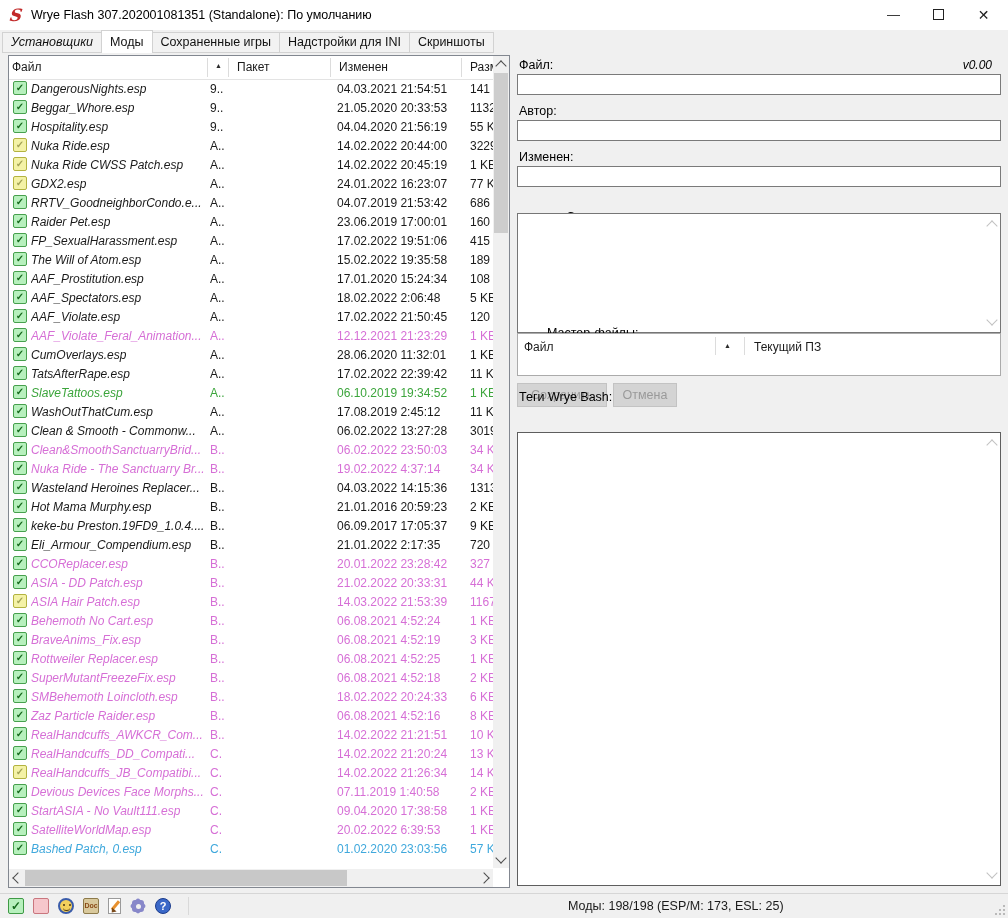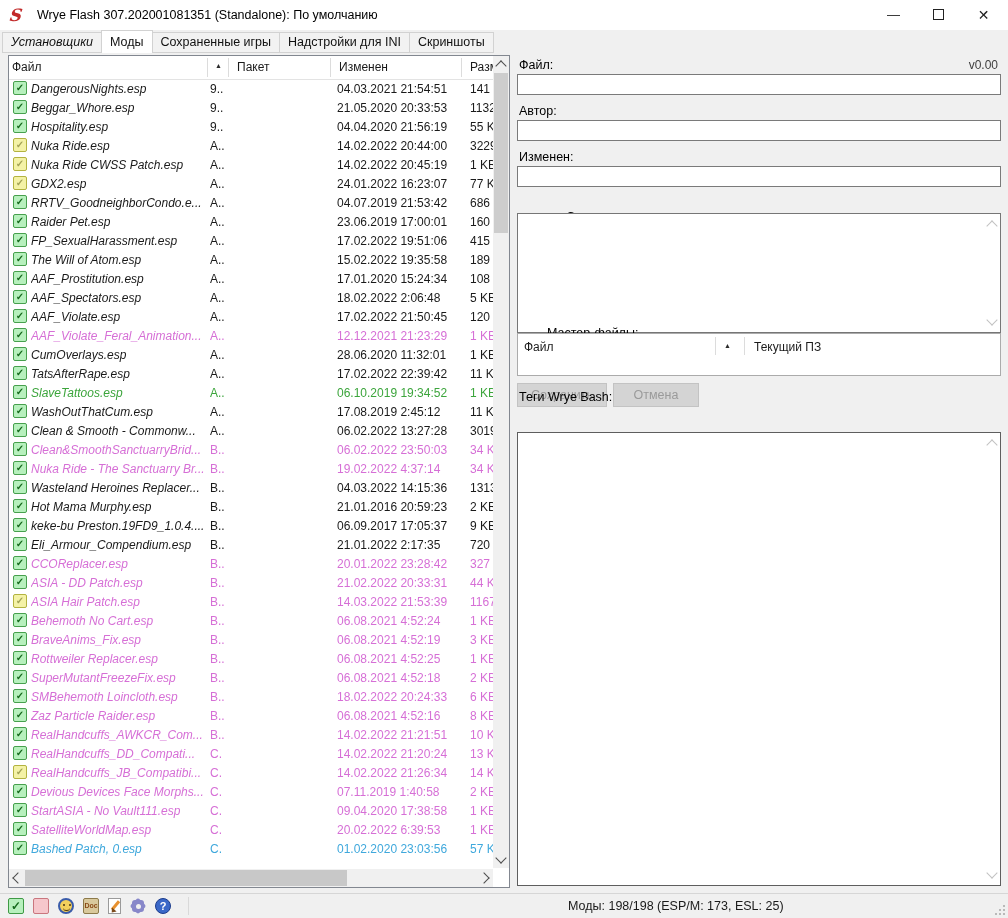--- a/index.html
+++ b/index.html
@@ -6,21 +6,21 @@
   body{
     width:1008px;height:918px;position:relative;overflow:hidden;
     background:#f0f0f0;font-family:"Liberation Sans",sans-serif;color:#1a1a1a;
     -webkit-font-smoothing:antialiased;
   }
   
   .titlebar{position:absolute;left:0;top:0;width:1008px;height:30px;background:#ffffff;}
   .app-icon{position:absolute;left:10px;top:5px;width:18px;height:20px;
     font-family:"DejaVu Serif",serif;font-style:italic;font-weight:bold;font-size:17px;
     color:#c22a2a;transform:skewX(-8deg);line-height:20px;}
-  .title-text{position:absolute;left:37px;top:8px;font-size:12.5px;color:#000;}
+  .title-text{position:absolute;left:31px;top:8px;font-size:12.5px;color:#000;}
   .winbtn{position:absolute;top:0;width:45px;height:30px;text-align:center;line-height:30px;
     font-size:13px;color:#222;}
   .winbtn.min{left:871px;}
   .winbtn.max{left:916px;}
   .winbtn.close{left:961px;font-size:14px;}
   .maxbox{display:inline-block;width:9px;height:9px;border:1px solid #222;vertical-align:middle;margin-top:-2px;}
   
   .tabbar{position:absolute;left:2px;top:30px;height:23px;display:flex;align-items:flex-end;}
   .tab{height:19px;line-height:19px;padding:0 8px;font-size:12.5px;background:#f2f2f2;
     border:1px solid #d2d2d2;border-left:none;color:#111;}
@@ -50,32 +50,32 @@
   .hscroll{position:absolute;left:0;right:16px;bottom:0;height:18px;background:#f0f0f0;}
   .hthumb{position:absolute;top:1px;bottom:1px;left:16px;width:322px;background:#c8c8c8;}
   .chev{position:absolute;width:7px;height:7px;border-right:1.6px solid #4d4d4d;border-bottom:1.6px solid #4d4d4d;}
   .chev.up{transform:rotate(-135deg);left:4px;top:6px;}
   .chev.down{transform:rotate(45deg);left:4px;bottom:6px;}
   .chev.left{transform:rotate(135deg);left:5px;top:5px;}
   .chev.right{transform:rotate(-45deg);right:5px;top:5px;}
   
   .rlabel{position:absolute;left:519px;font-size:12.5px;color:#000;}
   .rinput{position:absolute;left:517px;width:484px;height:21px;background:#fff;border:1px solid #7a7a7a;box-sizing:border-box;font-size:12px;padding:0 4px;font-family:"Liberation Sans",sans-serif;}
-  .version{position:absolute;right:10px;top:58px;font-size:12px;color:#404040;}
+  .version{position:absolute;right:16px;top:58px;font-size:12px;color:#000000;font-style:italic;}
   .descbox{position:absolute;left:517px;top:213px;width:484px;height:120px;background:#fff;border:1px solid #767676;box-sizing:border-box;}
   .boxchev{position:absolute;right:4px;width:7px;height:7px;border-right:1.6px solid #c2c2c2;border-bottom:1.6px solid #c2c2c2;}
   .boxchev.up{transform:rotate(-135deg);top:8px;}
   .boxchev.down{transform:rotate(45deg);bottom:8px;}
   .mastersbox{position:absolute;left:517px;top:333px;width:484px;height:43px;background:#fff;border:1px solid #ababab;box-sizing:border-box;font-size:12px;}
   .mastersbox .hcell{position:absolute;top:6px;}
   .mastersbox .hline{top:3px;height:18px;bottom:auto;}
   .btn{position:absolute;top:383px;height:24px;background:#d4d4d4;border:1px solid #c3c3c3;box-sizing:border-box;
     color:#9a9a9a;font-size:12.5px;text-align:center;line-height:22px;}
   .btn.save{left:517px;width:90px;}
-  .btn.cancel{left:613px;width:86px;}
+  .btn.cancel{left:613px;width:64px;}
   .tagsbox{position:absolute;left:517px;top:432px;width:484px;height:454px;background:#fff;border:1px solid #5e5e5e;box-sizing:border-box;}
   
   .statusbar{position:absolute;left:0;top:893px;width:1008px;height:25px;background:#f0f0f0;border-top:1px solid #d6d6d6;box-sizing:border-box;}
   .sb-sep{position:absolute;left:188px;top:3px;bottom:3px;width:1px;background:#d9d9d9;}
   .sb-text{position:absolute;left:568px;top:5px;font-size:12.5px;color:#1a1a1a;}
   .sb-icons{position:absolute;left:8px;top:3px;display:flex;gap:9px;align-items:center;height:18px;}
   .ico{width:16px;height:16px;position:relative;box-sizing:border-box;}
   .ico-checkgreen{background:#b7f0bd;border:1px solid #3f9a45;border-radius:2px;color:#15691b;font-size:12px;line-height:14px;text-align:center;font-weight:bold;}
   .ico-pink{background:#f6c7cc;border:1px solid #c9767e;border-radius:2px;}
   .ico-vault{background:#f2d05c;border:2px solid #3a5caa;border-radius:50%;}

